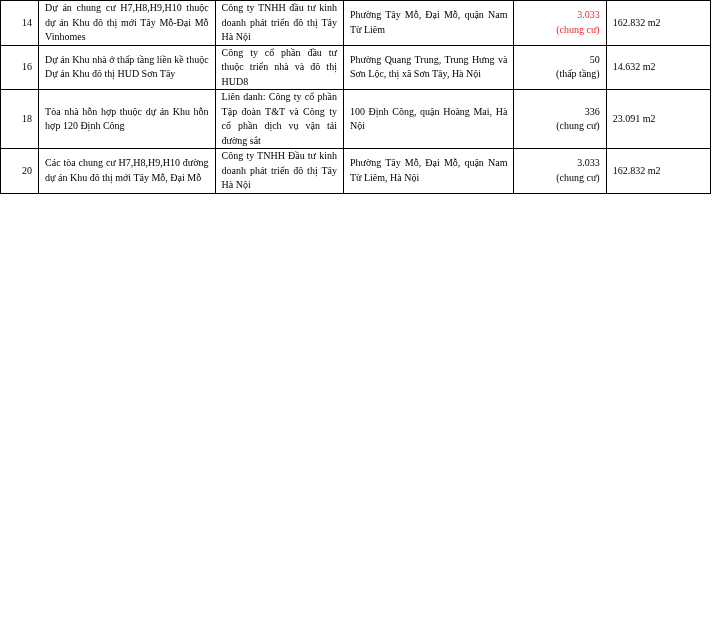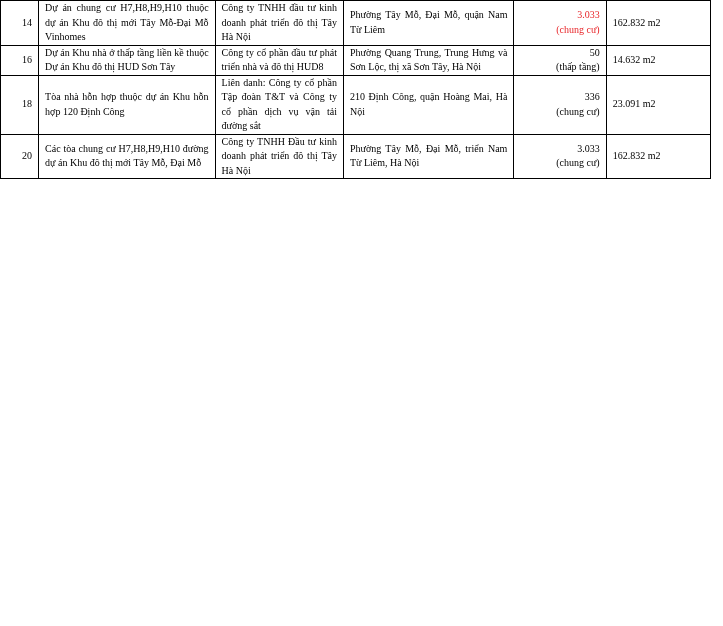--- a/index.html
+++ b/index.html
@@ -83,46 +83,46 @@
         <span class="units-main red">3.033</span>
         <span class="units-sub red">(chung cư)</span>
       </td>
       <td class="cell-area red">162.832 m2</td>
     </tr>
 
 
     <tr class="row-tall">
       <td class="cell-index">16</td>
       <td class="cell-name">Dự án Khu nhà ở thấp tầng liền kề thuộc Dự án Khu đô thị HUD Sơn Tây</td>
-      <td class="cell-owner">Công ty cổ phần đầu tư phát triển nhà và đô thị HUD8</td>
+      <td class="cell-owner">Công ty cổ phần đầu tư thuộc triển nhà và đô thị HUD8</td>
       <td class="cell-addr">Phường Quang Trung, Trung Hưng và Sơn Lộc, thị xã Sơn Tây, Hà Nội</td>
       <td class="cell-units">
         <span class="units-main">50</span>
         <span class="units-sub">(thấp tầng)</span>
       </td>
       <td class="cell-area">14.632 m2</td>
     </tr>
 
     <tr class="row-tall">
       <td class="cell-index">18</td>
       <td class="cell-name">Tòa nhà hỗn hợp thuộc dự án Khu hỗn hợp 120 Định Công</td>
       <td class="cell-owner">Liên danh: Công ty cổ phần Tập đoàn T&amp;T và Công ty cổ phần dịch vụ vận tải đường sắt</td>
-      <td class="cell-addr">210 Định Công, quận Hoàng Mai, Hà Nội</td>
+      <td class="cell-addr">100 Định Công, quận Hoàng Mai, Hà Nội</td>
       <td class="cell-units">
         <span class="units-main">336</span>
         <span class="units-sub">(chung cư)</span>
       </td>
       <td class="cell-area">23.091 m2</td>
     </tr>
 
     <tr class="row-tall">
       <td class="cell-index red">20</td>
       <td class="cell-name">Các tòa chung cư H7,H8,H9,H10 đường dự án Khu đô thị mới Tây Mỗ, Đại Mỗ</td>
       <td class="cell-owner">Công ty TNHH Đầu tư kinh doanh phát triển đô thị Tây Hà Nội</td>
-      <td class="cell-addr">Phường Tây Mỗ, Đại Mỗ, triển Nam Từ Liêm, Hà Nội</td>
+      <td class="cell-addr">Phường Tây Mỗ, Đại Mỗ, quận Nam Từ Liêm, Hà Nội</td>
       <td class="cell-units">
         <span class="units-main">3.033</span>
         <span class="units-sub">(chung cư)</span>
       </td>
       <td class="cell-area">162.832 m2</td>
     </tr>
 
   </tbody>
 </table>
 

